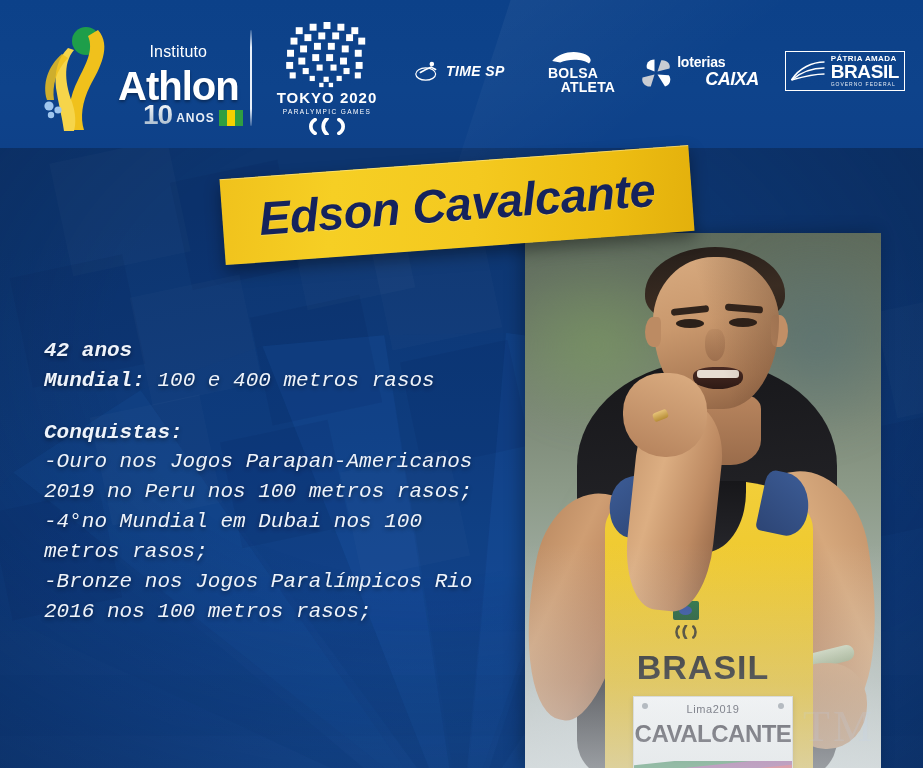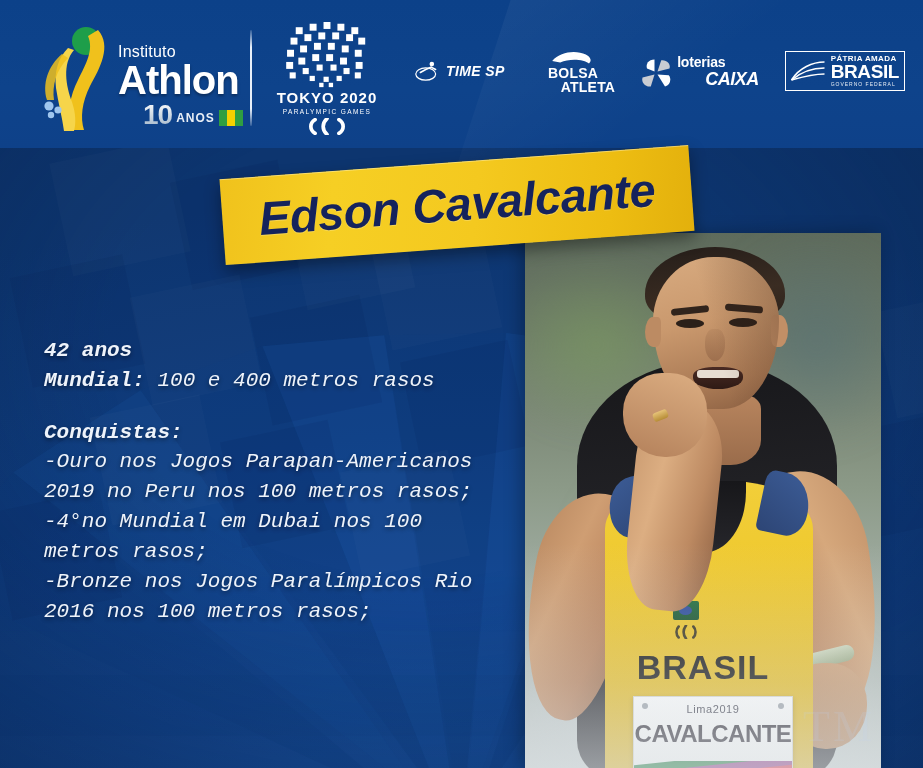--- a/index.html
+++ b/index.html
@@ -43,28 +43,28 @@
   }
   .header-sheen {
     position:absolute; right:140px; top:-30px; width:300px; height:230px;
     background:linear-gradient(135deg, rgba(255,255,255,.05), rgba(255,255,255,0) 60%);
     transform:skewX(-18deg);
   }
 
   
   .athlon { position:absolute; left:38px; top:24px; width:195px; height:110px; }
   .athlon svg { display:block; }
-  .athlon-text { position:absolute; left:80px; top:20px; }
+  .athlon-text { position:absolute; left:80px; top:20px;text-align:center; }
   .athlon-inst {
     font-size:16px; font-weight:400; color:#fff; letter-spacing:.2px;
     line-height:1; font-family:"Liberation Sans", sans-serif;
   }
   .athlon-name {
     font-size:40px; font-weight:bold; color:#fff; letter-spacing:-1px;
-    line-height:.95; margin-top:1px;
+    line-height:.95; margin-top:7px;
     text-shadow:0 2px 3px rgba(0,0,0,.35);
     font-family:"Liberation Sans", sans-serif;
   }
   .athlon-anos { position:absolute; left:105px; top:77px; display:flex; align-items:flex-end; gap:4px; }
   .athlon-10 {
     font-size:28px; font-weight:bold; letter-spacing:-1px;
     background:linear-gradient(180deg,#ffffff,#9fb4c8);
     -webkit-background-clip:text; background-clip:text; color:transparent;
     line-height:1;
   }

